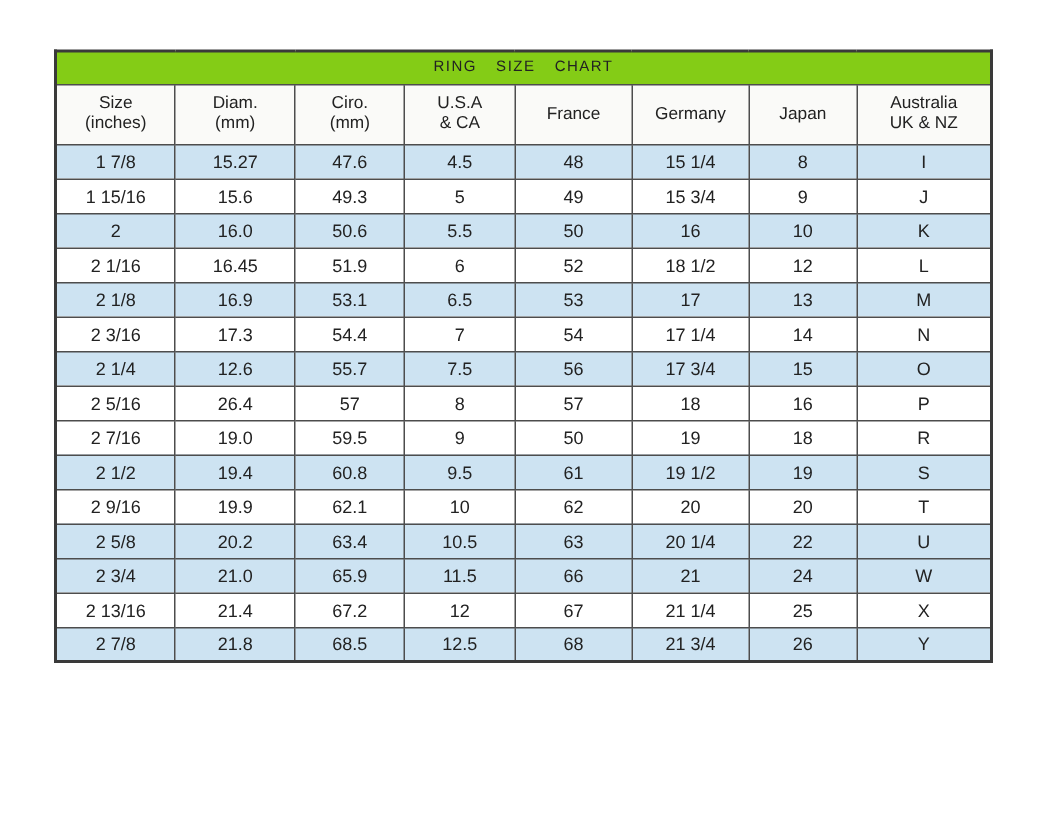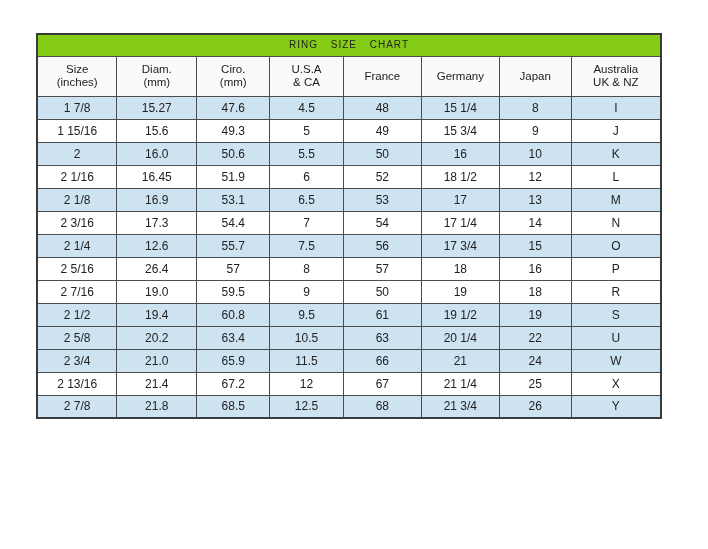--- a/index.html
+++ b/index.html
@@ -211,20 +211,30 @@
         <tr class="stripe">
           <td>2 1/2</td>
           <td>19.4</td>
           <td>60.8</td>
           <td>9.5</td>
           <td>61</td>
           <td>19 1/2</td>
           <td>19</td>
           <td>S</td>
         </tr>
+        <tr>
+          <td>2 9/16</td>
+          <td>19.9</td>
+          <td>62.1</td>
+          <td>10</td>
+          <td>62</td>
+          <td>20</td>
+          <td>20</td>
+          <td>T</td>
+        </tr>
         <tr class="stripe">
           <td>2 5/8</td>
           <td>20.2</td>
           <td>63.4</td>
           <td>10.5</td>
           <td>63</td>
           <td>20 1/4</td>
           <td>22</td>
           <td>U</td>
         </tr>

